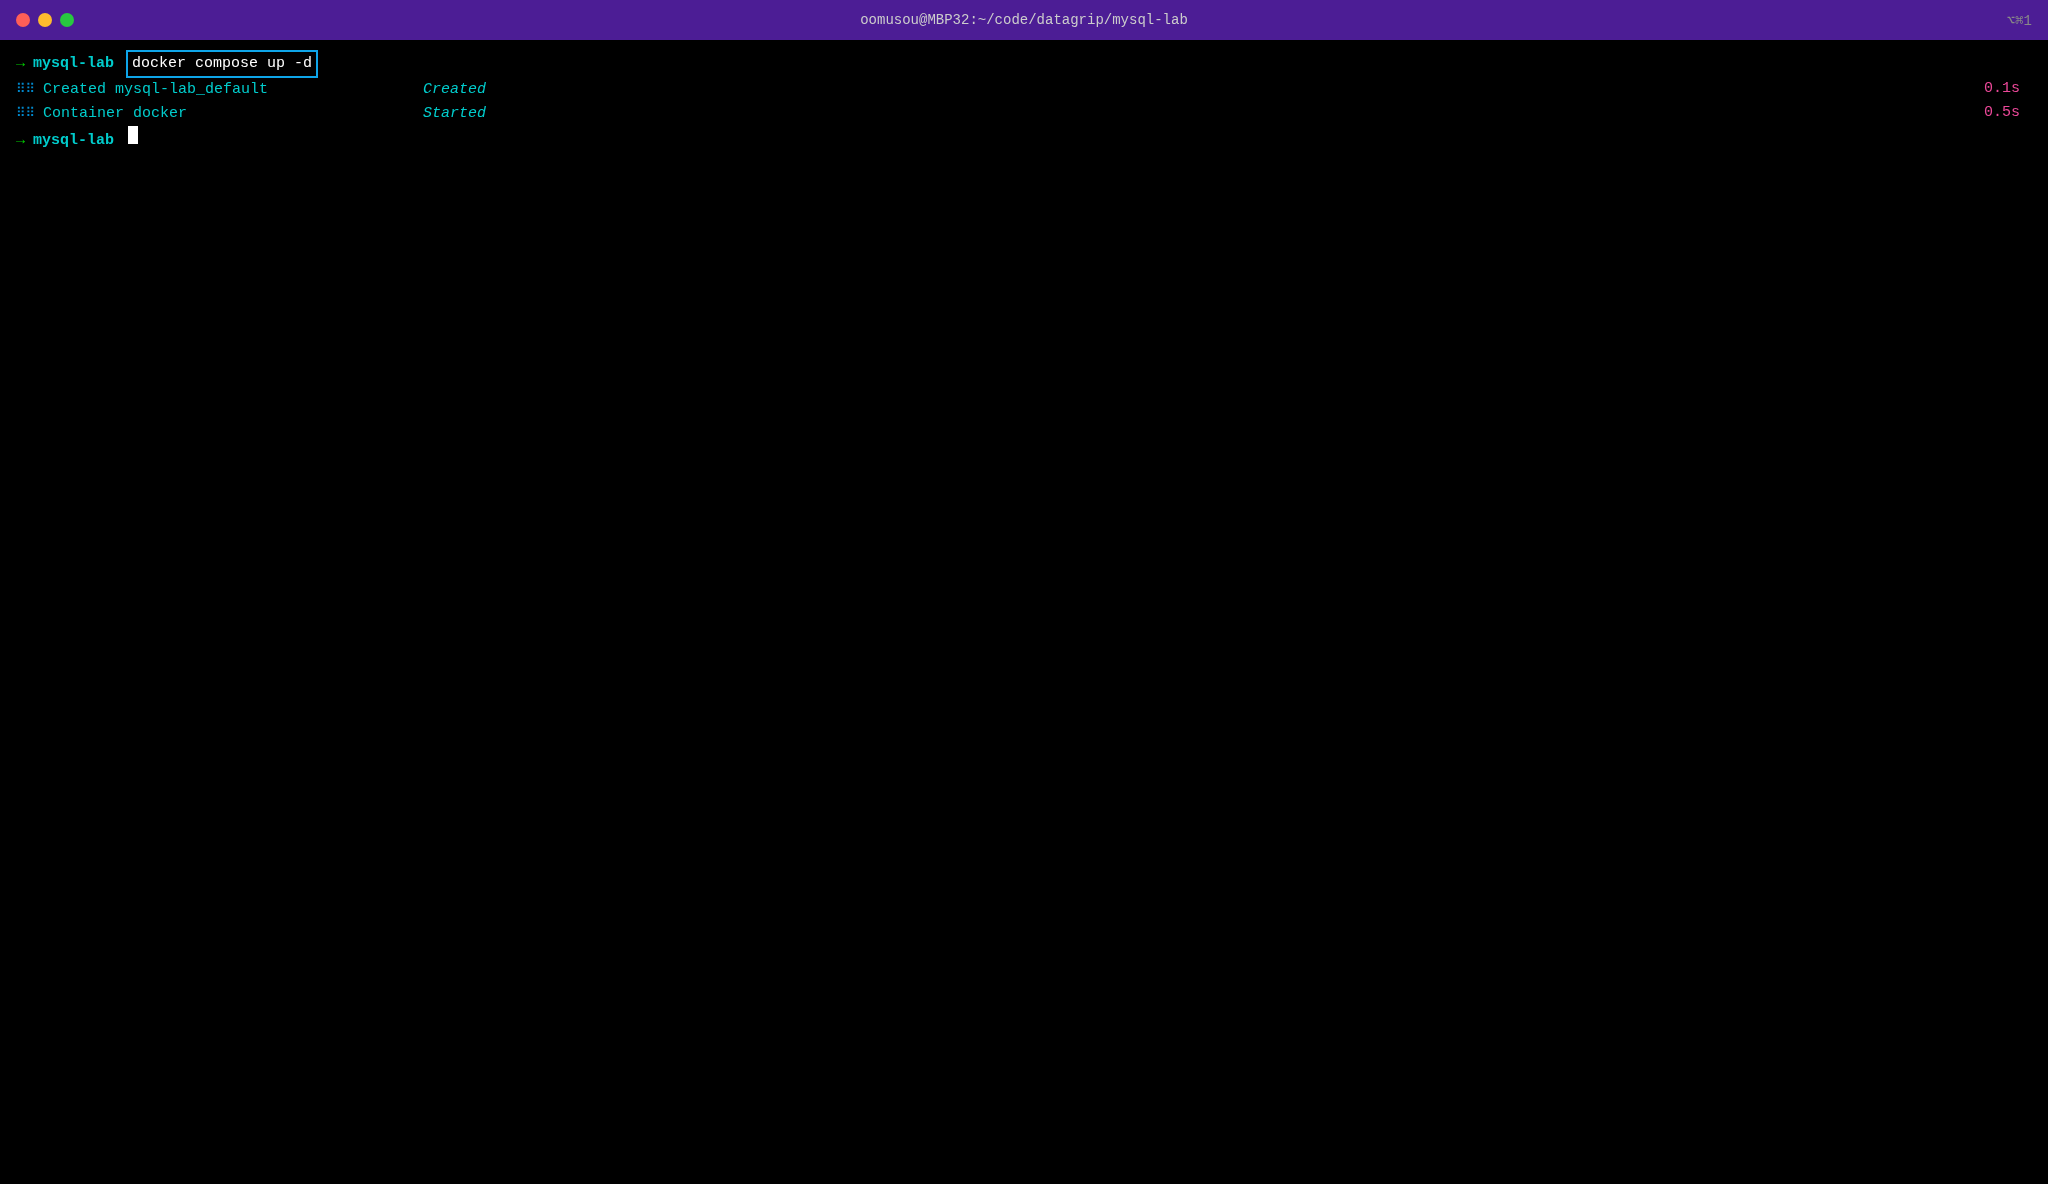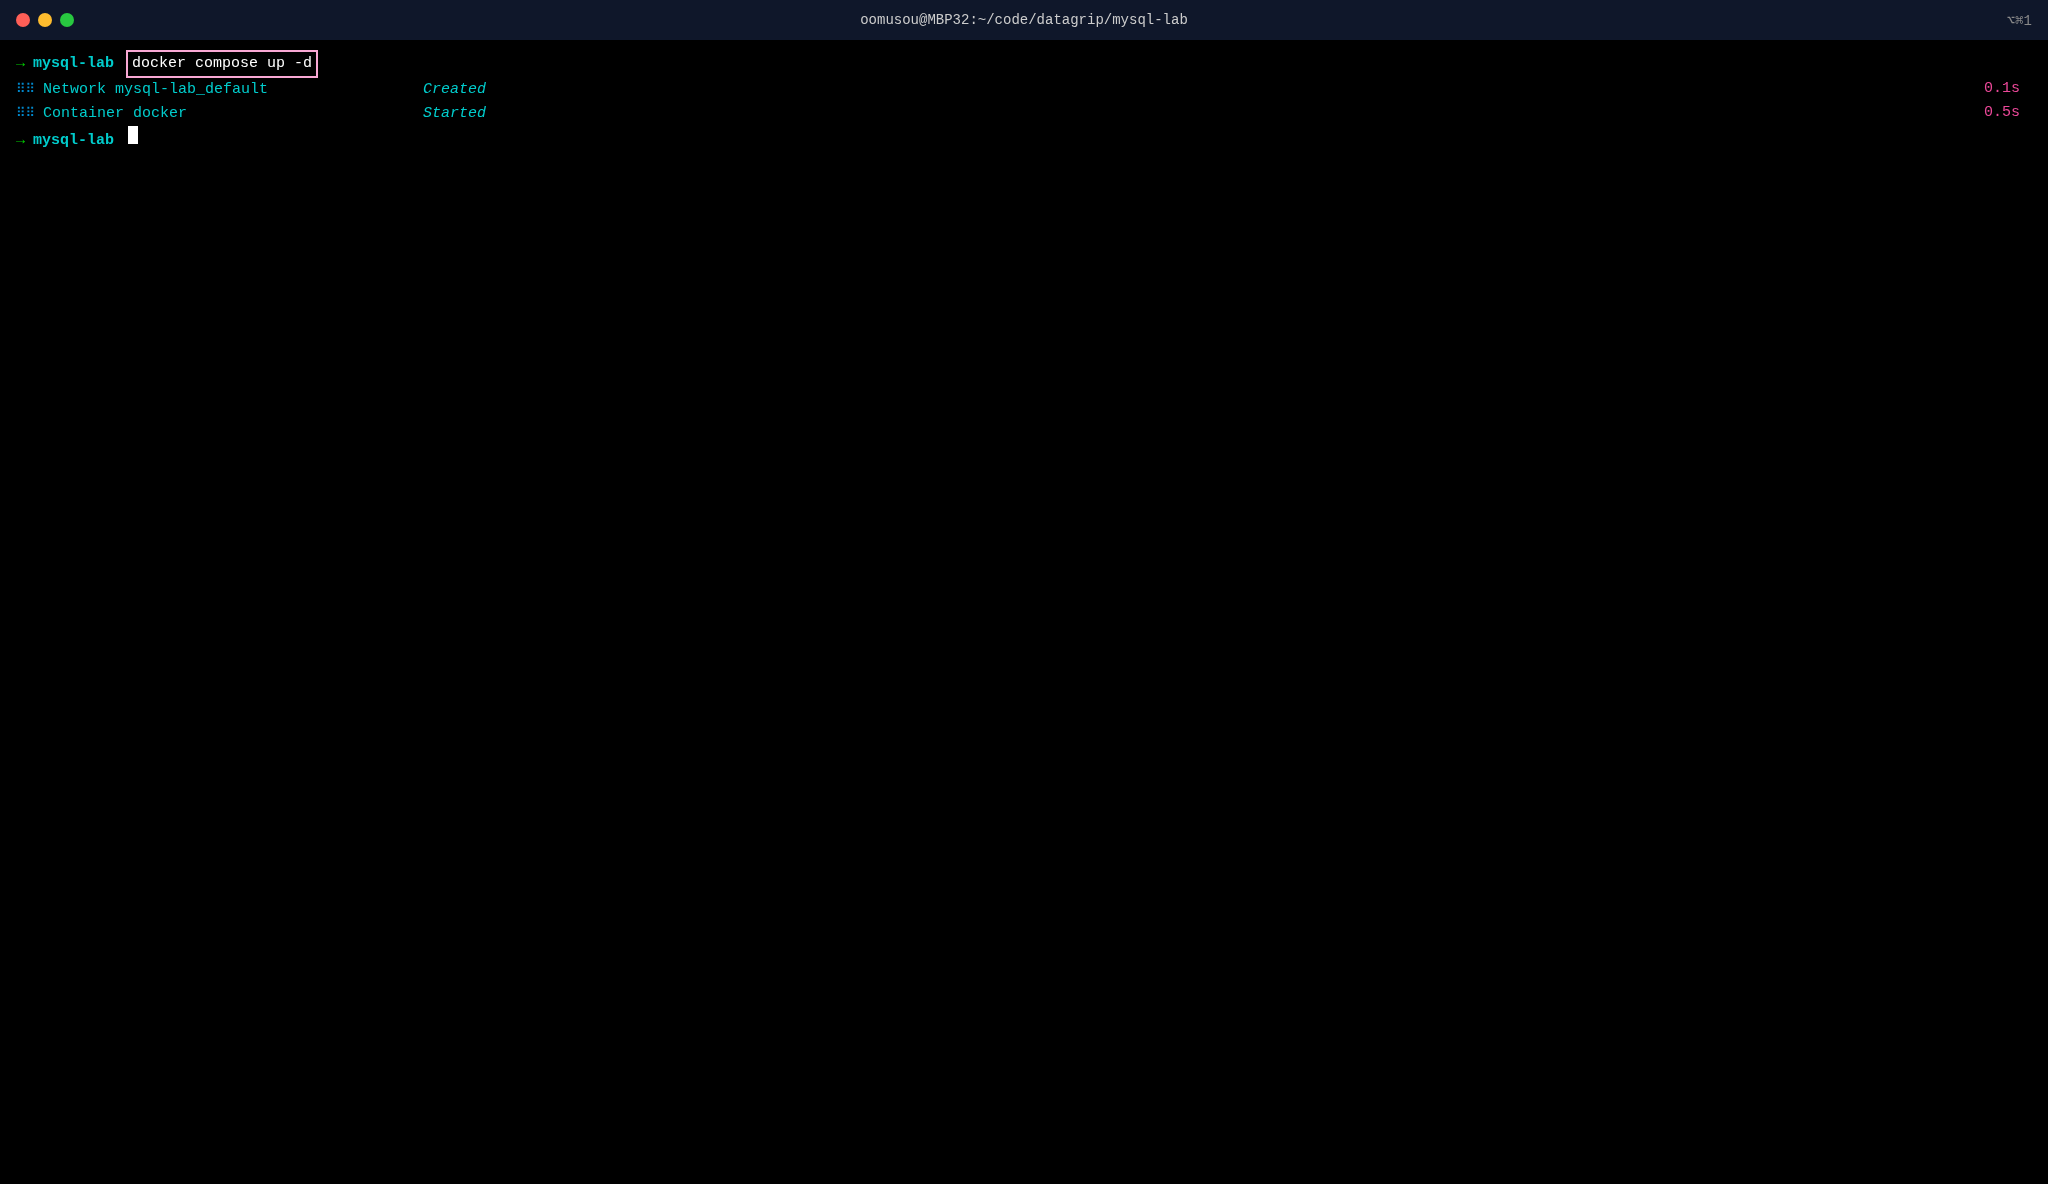--- a/index.html
+++ b/index.html
@@ -12,21 +12,21 @@
       background-color: #000000;
       width: 2048px;
       height: 1184px;
       overflow: hidden;
       font-family: 'Menlo', 'Monaco', 'Courier New', monospace;
     }
 
     .title-bar {
       width: 100%;
       height: 40px;
-      background-color: #0f172a;
+      background-color: #4c1d95;
       display: flex;
       align-items: center;
       justify-content: center;
       position: relative;
     }
 
     .traffic-lights {
       position: absolute;
       left: 16px;
       display: flex;
@@ -79,21 +79,21 @@
     }
 
     .prompt-dir {
       color: #00cccc;
       font-weight: bold;
       margin-right: 12px;
     }
 
     .command-box {
       display: inline-block;
-      border: 2px solid #f9a8d4;
+      border: 2px solid #0ea5e9;
       padding: 0 4px;
       color: #ffffff;
       font-family: 'Menlo', 'Monaco', 'Courier New', monospace;
       font-size: 15px;
     }
 
     .running-line {
       color: #00cc00;
     }
 
@@ -164,21 +164,21 @@
   <div class="line">
     <span class="prompt-arrow">→</span>
     <span class="prompt-dir">mysql-lab</span>
     <span class="command-box">docker compose up -d</span>
   </div>
 
 
   <div class="output-wrapper">
     <div class="output-line">
       <span class="dots-icon">⠿⠿</span>
-      <span class="resource-name">Network mysql-lab_default</span>
+      <span class="resource-name">Created mysql-lab_default</span>
       <span class="status-text">Created</span>
     </div>
     <span class="time-text">0.1s</span>
   </div>
 
   <div class="output-wrapper">
     <div class="output-line">
       <span class="dots-icon">⠿⠿</span>
       <span class="resource-name">Container docker</span>
       <span class="status-text">Started</span>

